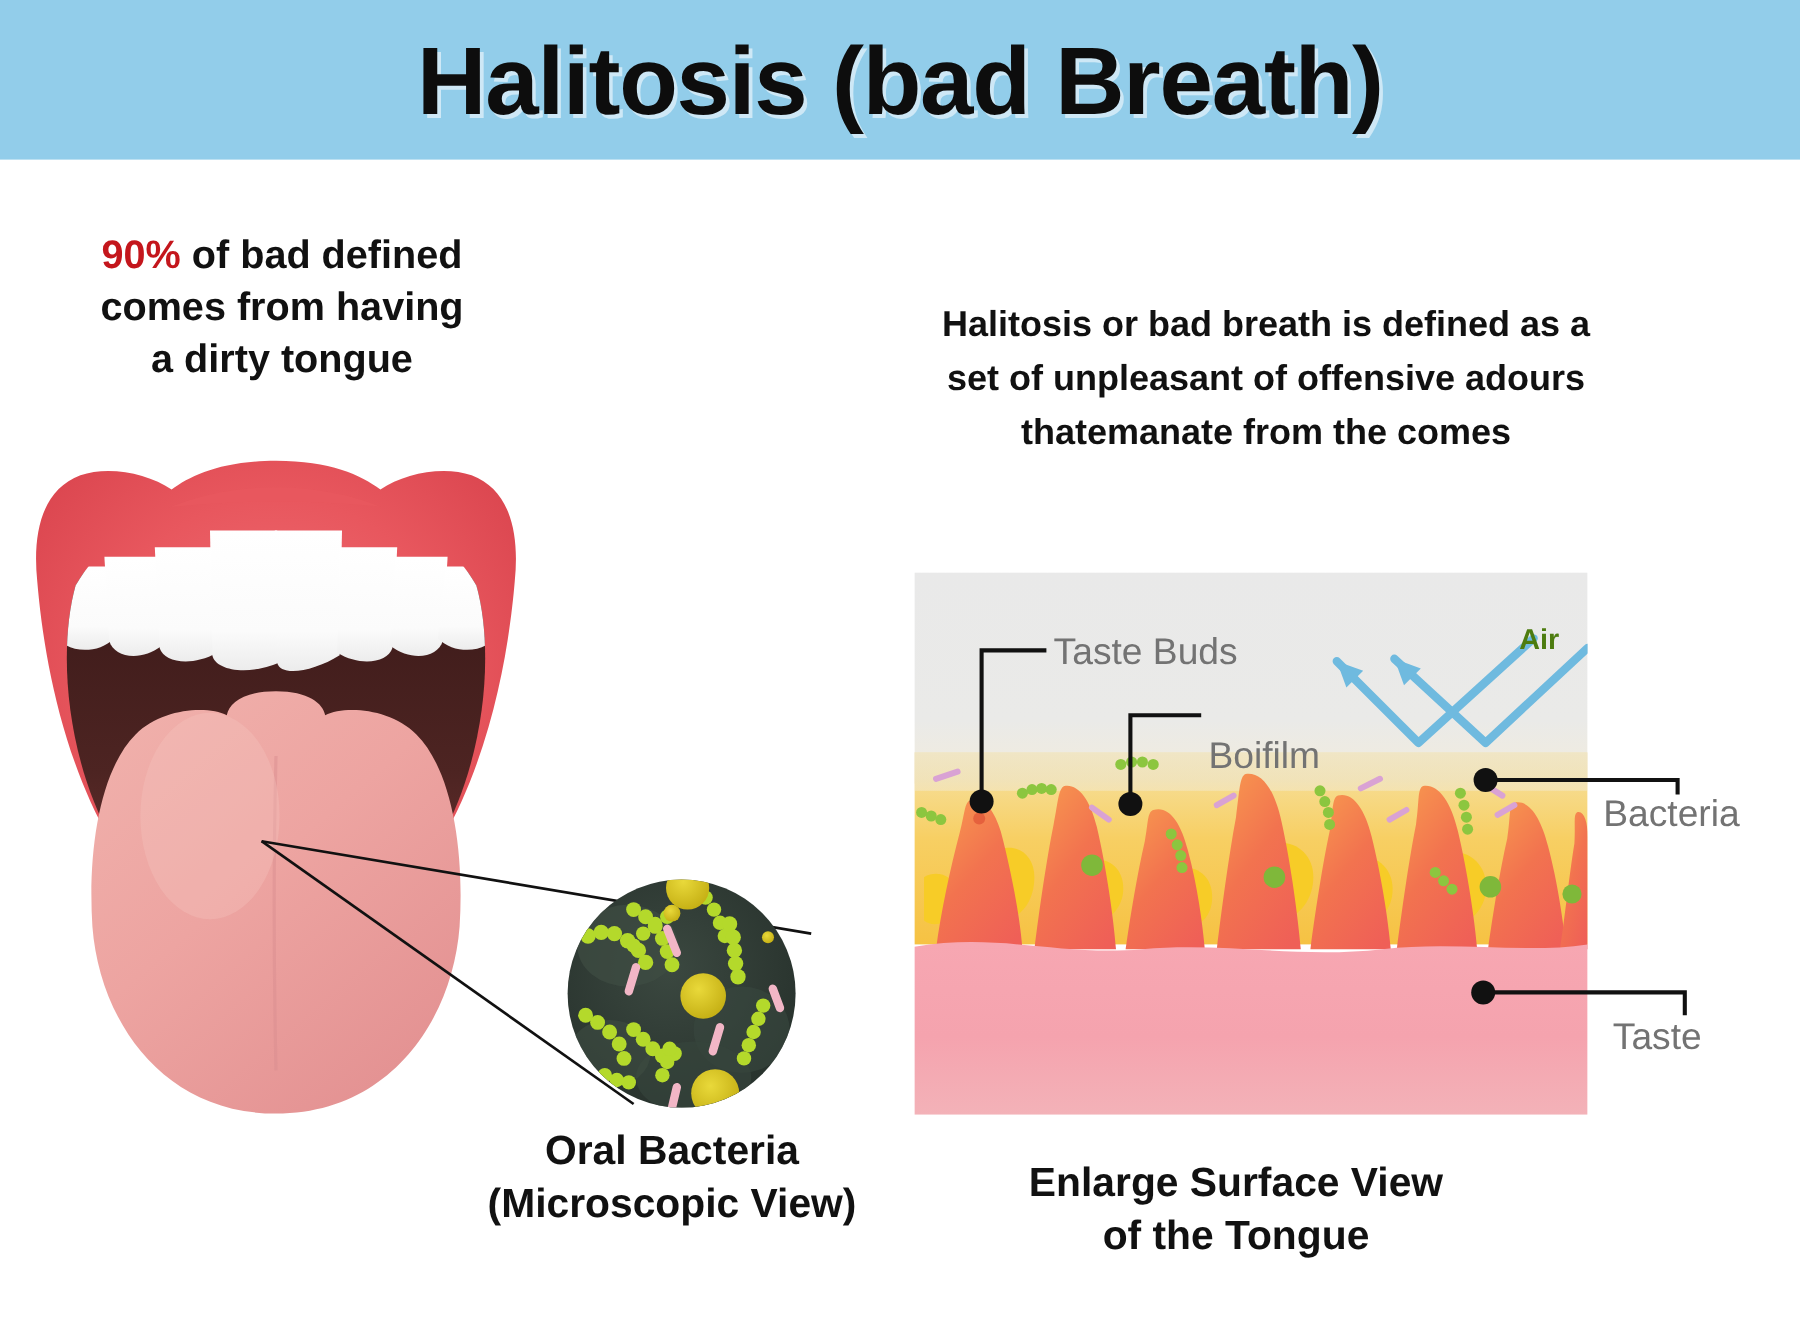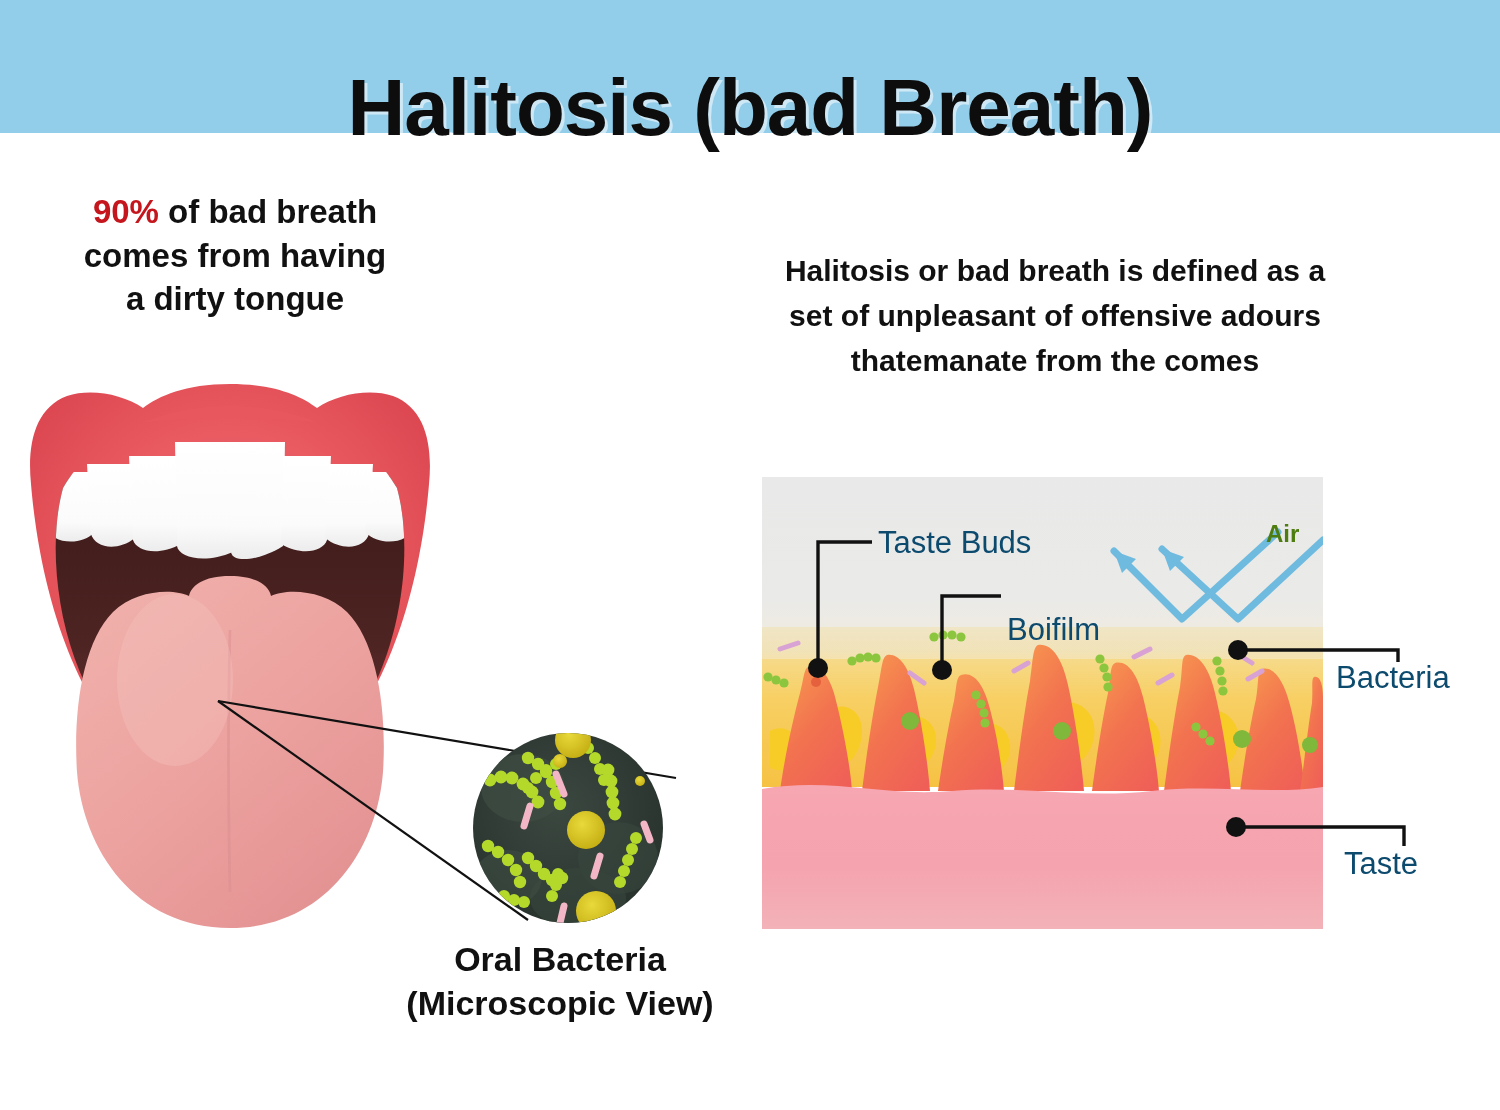--- a/index.html
+++ b/index.html
@@ -22,21 +22,20 @@
     position:absolute;left:0;top:26px;width:1500px;
     text-align:center;
     font-size:80px;
     font-weight:bold;
     letter-spacing:-1px;
     color:#0d0d0d;
     font-family:"Liberation Sans", sans-serif;
     text-shadow:3px 3px 0 rgba(255,255,255,.55);
     line-height:1.05;
     white-space:nowrap;
-    margin-top:40px;
   }
 
   
   .stat-block{
     position:absolute;left:40px;top:190px;width:390px;
     text-align:center;
     font-size:33px;line-height:1.32;
     font-weight:bold;color:#111;
   }
   .stat-pct{color:#c4161c;}
@@ -66,42 +65,42 @@
   }
   .caption-micro{left:360px;top:938px;width:400px;}
   .caption-enlarge{left:815px;top:965px;width:430px;}
 
   
   .surface-wrap{position:absolute;left:762px;top:477px;width:561px;height:452px;}
   .surface-svg{display:block;width:561px;height:452px;}
 
   
   .dlabel{
-    position:absolute;font-size:31px;color:#0c4a6e;font-weight:normal;
+    position:absolute;font-size:31px;color:#737373;font-weight:normal;
     font-family:"Liberation Sans", sans-serif;white-space:nowrap;line-height:1;
   }
   .lbl-taste{left:878px;top:527px;}
   .lbl-biofilm{left:1007px;top:580px;margin-top:34px;}
   .lbl-air{left:1266px;top:522px;color:#4d7c0f;font-weight:bold;font-size:24px;}
   .lbl-bacteria{left:1336px;top:662px;}
   .lbl-tongue{left:1344px;top:848px;}
 
   .annot-layer{position:absolute;left:0;top:0;width:1500px;height:1110px;pointer-events:none;}
 </style>
 </head>
 <body>
 
 <div class="page">
 
   <div class="banner">
     <div class="banner-title">Halitosis (bad Breath)</div>
   </div>
 
   <div class="stat-block">
-    <span class="stat-pct">90%</span><span> of bad breath</span><br>
+    <span class="stat-pct">90%</span><span> of bad defined</span><br>
     <span>comes from having</span><br>
     <span>a dirty tongue</span>
   </div>
 
   <div class="definition">
     <span>Halitosis or bad breath is defined as a</span><br>
     <span>set of unpleasant of offensive adours</span><br>
     <span>thatemanate from the comes</span>
   </div>
 
@@ -427,14 +426,18 @@
     <path d="M1238,827 L1404,827 L1404,846" stroke="#111" stroke-width="3.4" fill="none"></path>
     <circle cx="1236" cy="827" r="10" fill="#111"></circle>
   </svg>
 
   <div class="dlabel lbl-taste">Taste Buds</div>
   <div class="dlabel lbl-biofilm">Boifilm</div>
   <div class="dlabel lbl-air">Air</div>
   <div class="dlabel lbl-bacteria">Bacteria</div>
   <div class="dlabel lbl-tongue">Taste</div>
 
+  <div class="caption caption-enlarge">
+    <span>Enlarge Surface View</span><br>
+    <span>of the Tongue</span>
+  </div>
 
 </div>
 
 </body></html>

